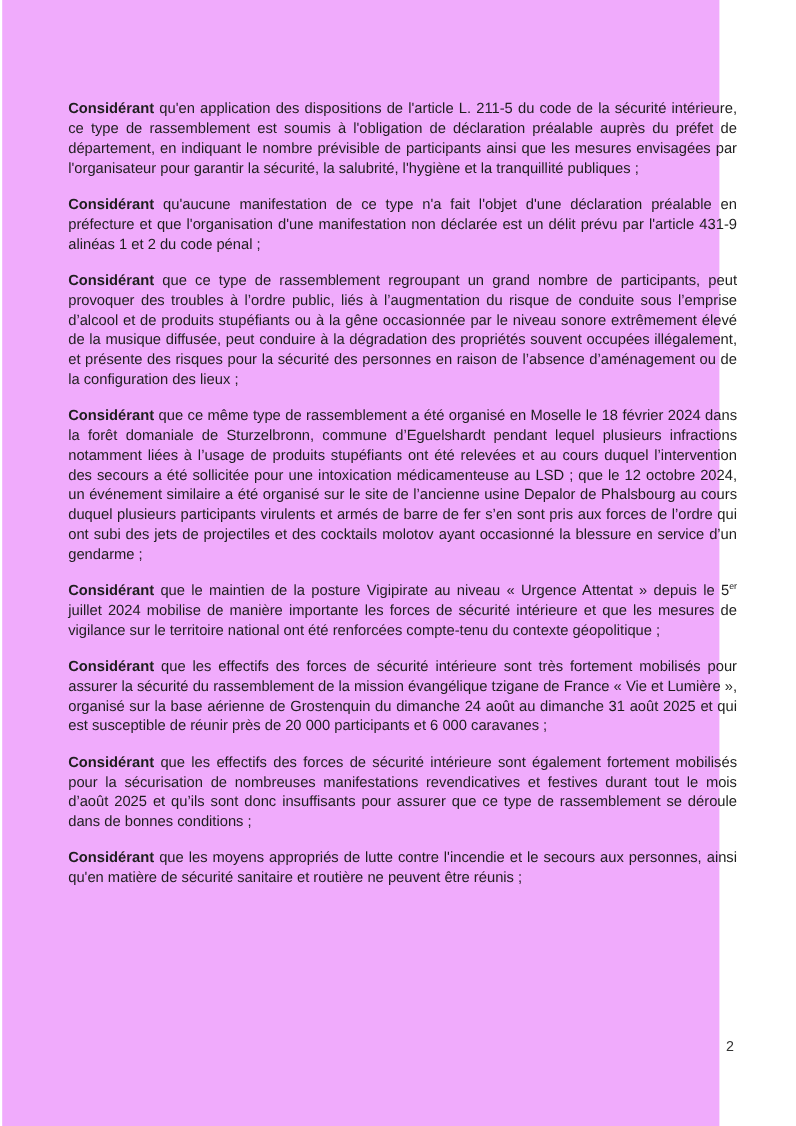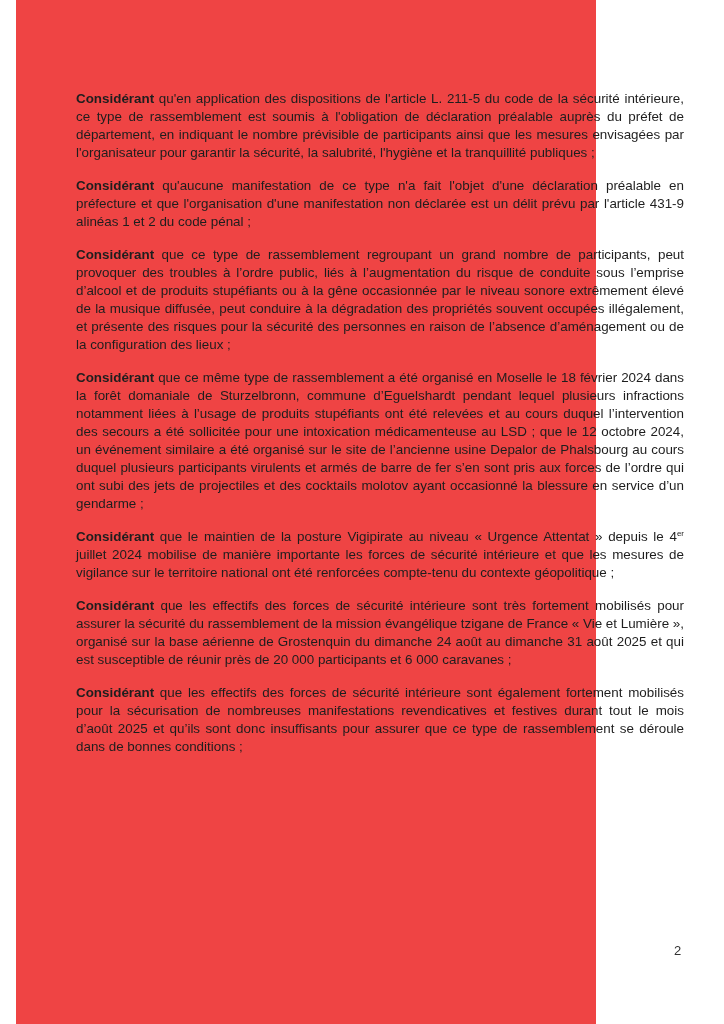--- a/index.html
+++ b/index.html
@@ -1,18 +1,18 @@
 <!DOCTYPE html>
 <html><head>
 <meta charset="utf-8">
 <style>
   html, body { margin: 0; padding: 0; background: #ffffff; }
   body { width: 724px; height: 1024px; position: relative; overflow: hidden; }
   .page {
-    position: absolute; left: 16px; top: 0; width: 580px; height: 1024px; background: #ef4444;
+    position: absolute; left: 2px; top: 0; width: 652px; height: 1024px; background: #f0abfc;
   }
   .content {
     position: absolute; left: 60px; top: 90px; width: 608px;
     font-family: "Liberation Sans", sans-serif;
     font-size: 13.4px; line-height: 18px; color: #1e1e1e;
   }
   .para { margin: 0 0 15px 0; text-align: justify; }
   .para.last { text-align: left; }
   .lead { font-weight: bold; }
   .pagenum {
@@ -29,24 +29,25 @@
 
     <p class="para"><span class="lead">Considérant</span><span> qu'en application des dispositions de l'article L. 211-5 du code de la sécurité intérieure, ce type de rassemblement est soumis à l'obligation de déclaration préalable auprès du préfet de département, en indiquant le nombre prévisible de participants ainsi que les mesures envisagées par l'organisateur pour garantir la sécurité, la salubrité, l'hygiène et la tranquillité publiques ;</span></p>
 
     <p class="para"><span class="lead">Considérant</span><span> qu'aucune manifestation de ce type n'a fait l'objet d'une déclaration préalable en préfecture et que l'organisation d'une manifestation non déclarée est un délit prévu par l'article 431-9 alinéas 1 et 2 du code pénal ;</span></p>
 
     <p class="para"><span class="lead">Considérant</span><span> que ce type de rassemblement regroupant un grand nombre de participants, peut provoquer des troubles à l’ordre public, liés à l’augmentation du risque de conduite sous l’emprise d’alcool et de produits stupéfiants ou à la gêne occasionnée par le niveau sonore extrêmement élevé de la musique diffusée, peut conduire à la dégradation des propriétés souvent occupées illégalement, et présente des risques pour la sécurité des personnes en raison de l’absence d’aménagement ou de la configuration des lieux ;</span></p>
 
     <p class="para"><span class="lead">Considérant</span><span> que ce même type de rassemblement a été organisé en Moselle le 18 février 2024 dans la forêt domaniale de Sturzelbronn, commune d’Eguelshardt pendant lequel plusieurs infractions notamment liées à l’usage de produits stupéfiants ont été relevées et au cours duquel l’intervention des secours a été sollicitée pour une intoxication médicamenteuse au LSD ; que le 12 octobre 2024, un événement similaire a été organisé sur le site de l’ancienne usine Depalor de Phalsbourg au cours duquel plusieurs participants virulents et armés de barre de fer s’en sont pris aux forces de l’ordre qui ont subi des jets de projectiles et des cocktails molotov ayant occasionné la blessure en service d’un gendarme ;</span></p>
 
 
-    <p class="para"><span class="lead">Considérant</span><span> que le maintien de la posture Vigipirate au niveau « Urgence Attentat » depuis le 4</span><sup>er</sup><span> juillet 2024 mobilise de manière importante les forces de sécurité intérieure et que les mesures de vigilance sur le territoire national ont été renforcées compte-tenu du contexte géopolitique ;</span></p>
+    <p class="para"><span class="lead">Considérant</span><span> que le maintien de la posture Vigipirate au niveau « Urgence Attentat » depuis le 5</span><sup>er</sup><span> juillet 2024 mobilise de manière importante les forces de sécurité intérieure et que les mesures de vigilance sur le territoire national ont été renforcées compte-tenu du contexte géopolitique ;</span></p>
 
     <p class="para"><span class="lead">Considérant</span><span> que les effectifs des forces de sécurité intérieure sont très fortement mobilisés pour assurer la sécurité du rassemblement de la mission évangélique tzigane de France « Vie et Lumière », organisé sur la base aérienne de Grostenquin du dimanche 24 août au dimanche 31 août 2025 et qui est susceptible de réunir près de 20 000 participants et 6 000 caravanes ;</span></p>
 
     <p class="para"><span class="lead">Considérant</span><span> que les effectifs des forces de sécurité intérieure sont également fortement mobilisés pour la sécurisation de nombreuses manifestations revendicatives et festives durant tout le mois d’août 2025 et qu’ils sont donc insuffisants pour assurer que ce type de rassemblement se déroule dans de bonnes conditions ;</span></p>
 
+    <p class="para"><span class="lead">Considérant</span><span> que les moyens appropriés de lutte contre l'incendie et le secours aux personnes, ainsi qu'en matière de sécurité sanitaire et routière ne peuvent être réunis ;</span></p>
 
 
   </div>
 
   <div class="pagenum">2</div>
 </div>
 
 </body></html>

